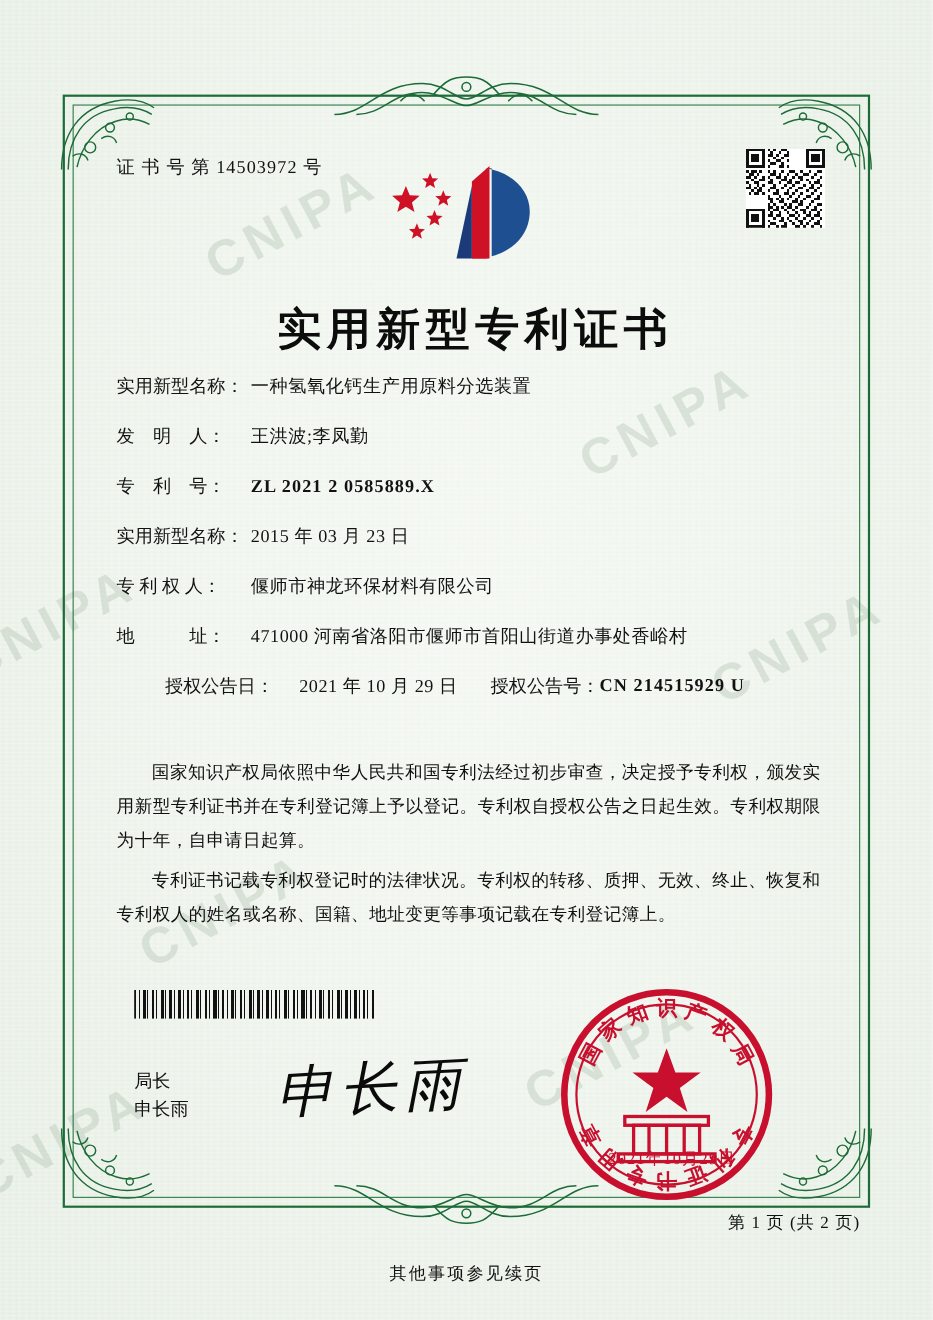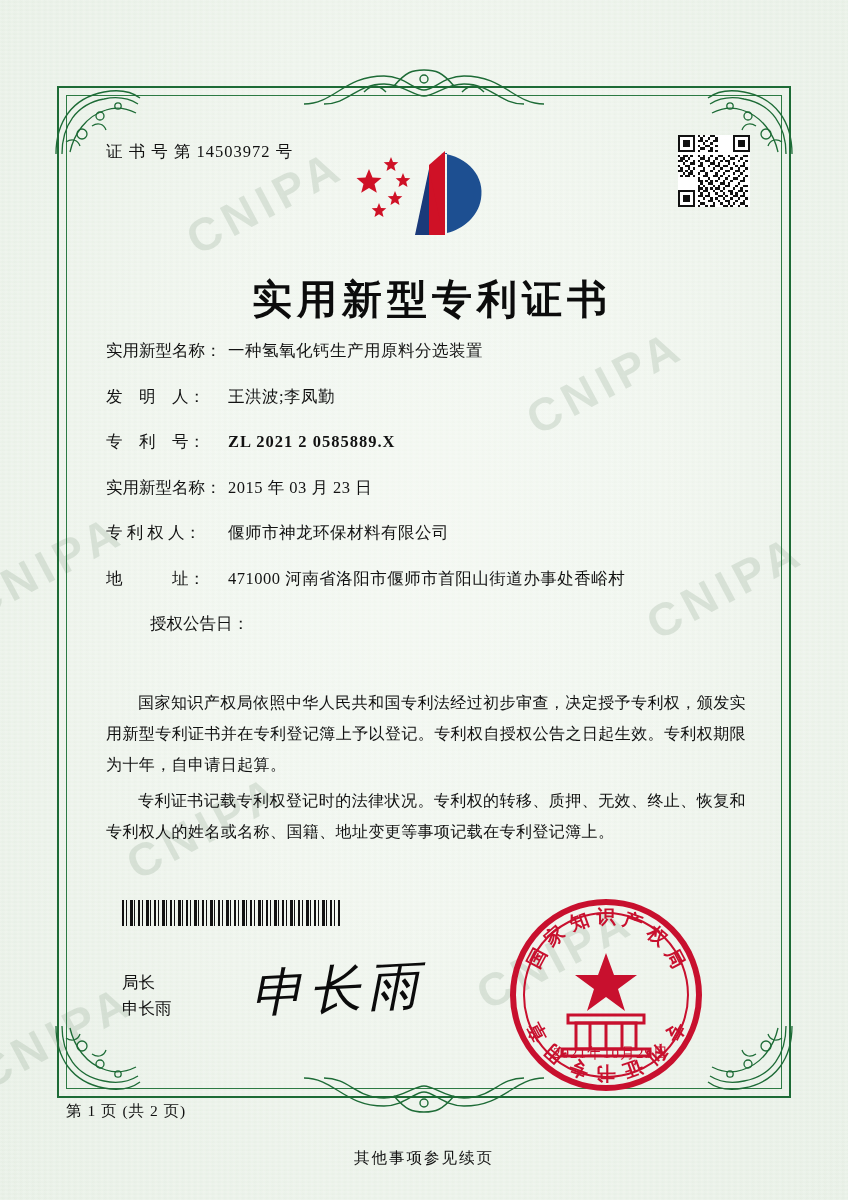--- a/index.html
+++ b/index.html
@@ -236,21 +236,21 @@
     font-size: 15px;
     color: #c8102e;
     letter-spacing: 1px;
   }
 
   .page-num {
     position: absolute;
     left: 0;
     right: 0;
     top: 1006px;
-    text-align: left;
+    text-align: right;
     font-size: 15.5px;
     color: #111;
     letter-spacing: 1px;
   }
   .footer-note {
     position: absolute;
     left: 0;
     right: 0;
     top: 1148px;
     text-align: center;
@@ -591,20 +591,25 @@
       </div>
 
       <div class="field-row">
         <span class="field-label lbl-w1">地　　　址：</span>
         <span class="field-value">471000 河南省洛阳市偃师市首阳山街道办事处香峪村</span>
       </div>
 
       <div class="two-col">
         <div class="col-a">
           <span class="field-label lbl-w2">授权公告日：</span>
+          <span class="field-value">2021 年 10 月 29 日</span>
+        </div>
+        <div class="col-b">
+          <span class="field-label">授权公告号：</span>
+          <span class="field-value mono">CN 214515929 U</span>
         </div>
       </div>
 
     </div>
 
     <div class="para para-1">
       <span class="indent"></span><span>国家知识产权局依照中华人民共和国专利法经过初步审查，决定授予专利权，颁发实用新型专利证书并在专利登记簿上予以登记。专利权自授权公告之日起生效。专利权期限为十年，自申请日起算。</span>
     </div>
 
     <div class="para para-2">

